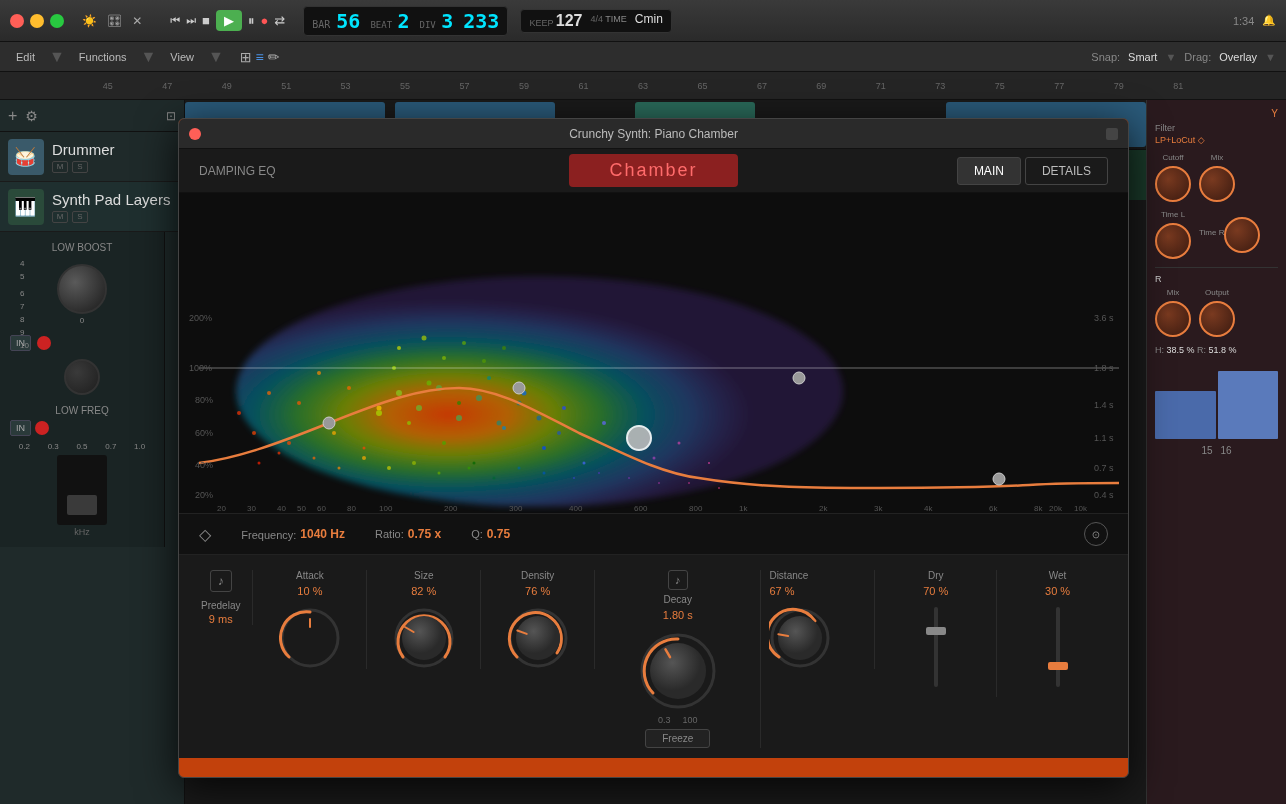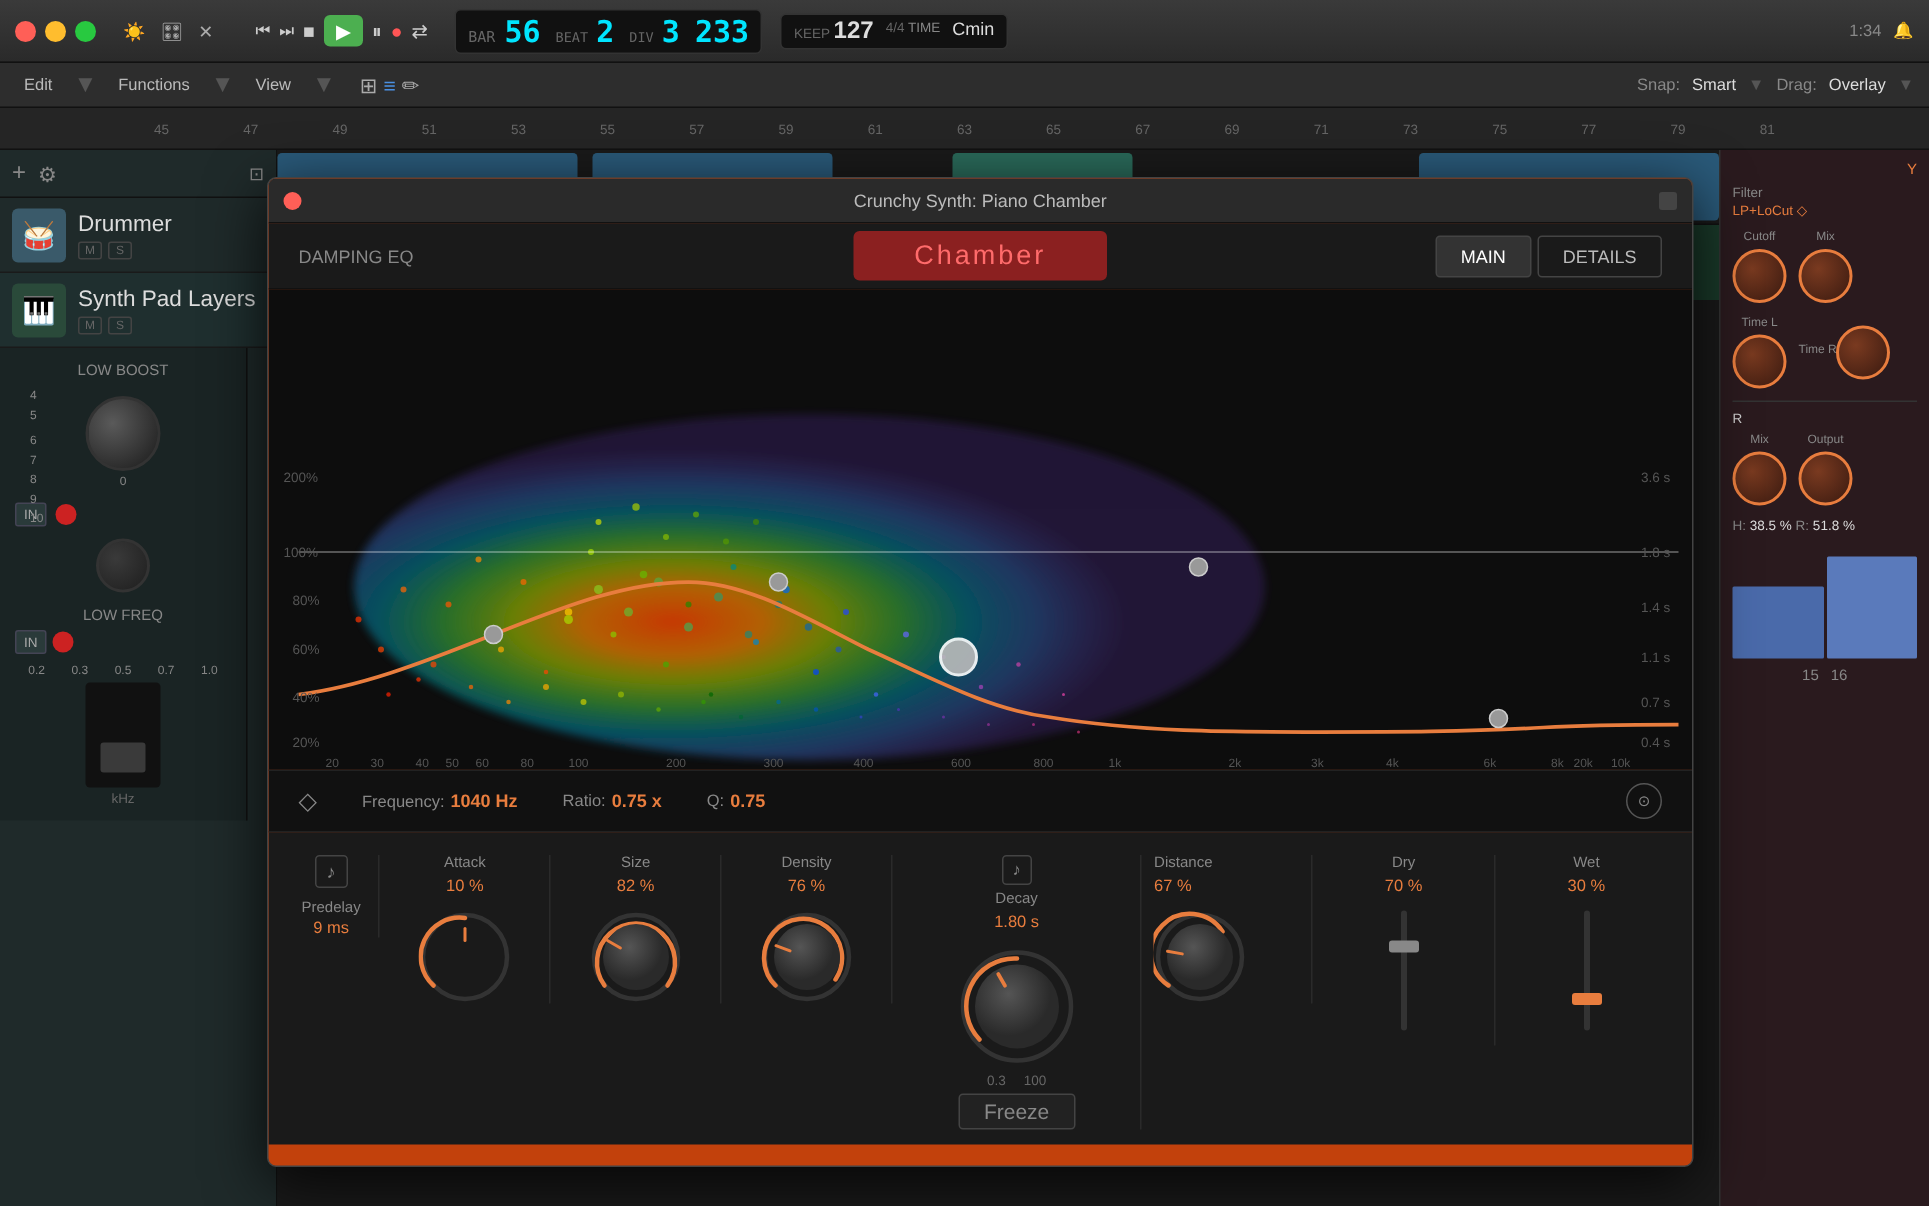--- a/index.html
+++ b/index.html
@@ -298,21 +298,21 @@
       font-size: 9px;
       color: #fff;
       overflow: hidden;
     }
 
     .freeze-btn {
       background: #222;
       border: 1px solid #444;
       border-radius: 3px;
       color: #888;
-      font-size: 14px;
+      font-size: 10px;
       padding: 3px 16px;
       cursor: pointer;
       margin-top: 4px;
     }
 
     .knob-small {
       width: 36px;
       height: 36px;
       border-radius: 50%;
       background: radial-gradient(circle at 35% 35%, #3a3a3a, #1e1e1e);

